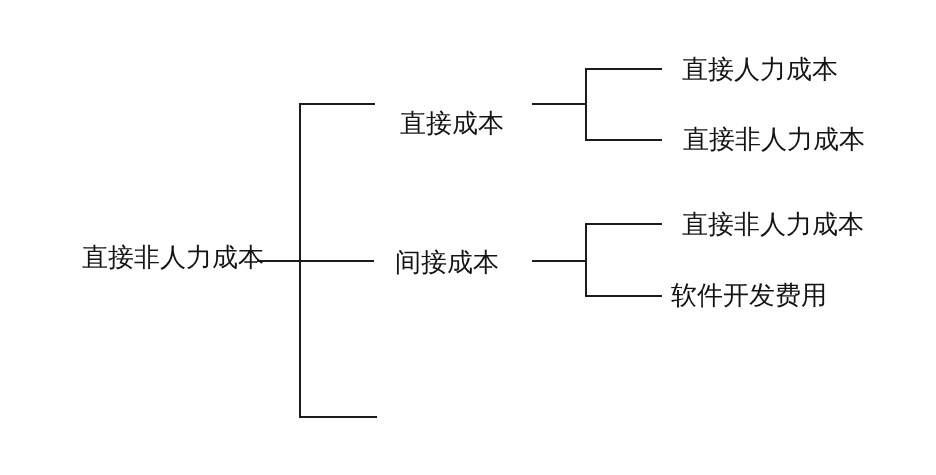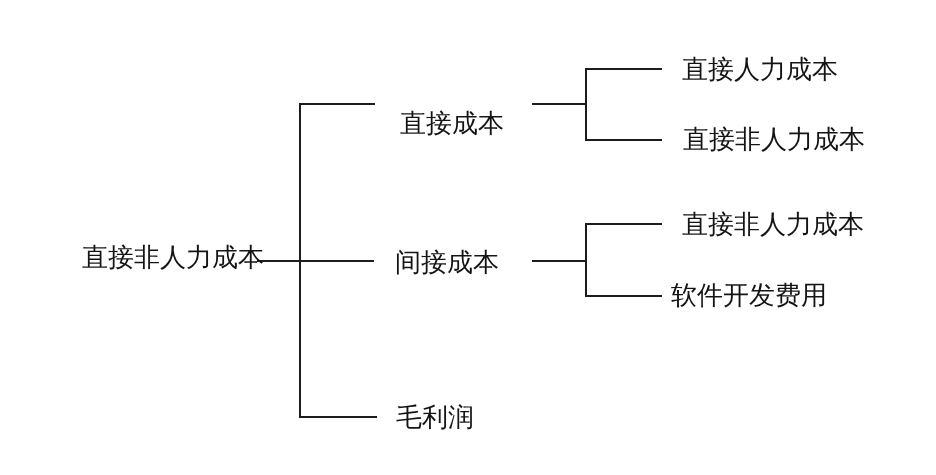--- a/index.html
+++ b/index.html
@@ -57,21 +57,20 @@
   <div class="vline" style="left:585px; top:223px; height:74px;"></div>
   <div class="hline" style="left:585px; top:223px; width:77px;"></div>
   <div class="hline" style="left:585px; top:295px; width:77px;"></div>
 
   <div class="node-label" style="left:82px; top:242px;">直接非人力成本</div>
 
   <div class="node-label" style="left:400px; top:108px;">直接成本</div>
 
   <div class="node-label" style="left:395px; top:247px;text-align:center;">间接成本</div>
 
-  <div class="node-label" style="left:396px; top:402px;">毛利润</div>
 
   <div class="node-label" style="left:682px; top:54px;">直接人力成本</div>
 
   <div class="node-label" style="left:671px; top:124px;margin-left:12px;">直接非人力成本</div>
 
   <div class="node-label" style="left:682px; top:209px;">直接非人力成本</div>
 
   <div class="node-label" style="left:671px; top:280px;">软件开发费用</div>
 
 </div>

